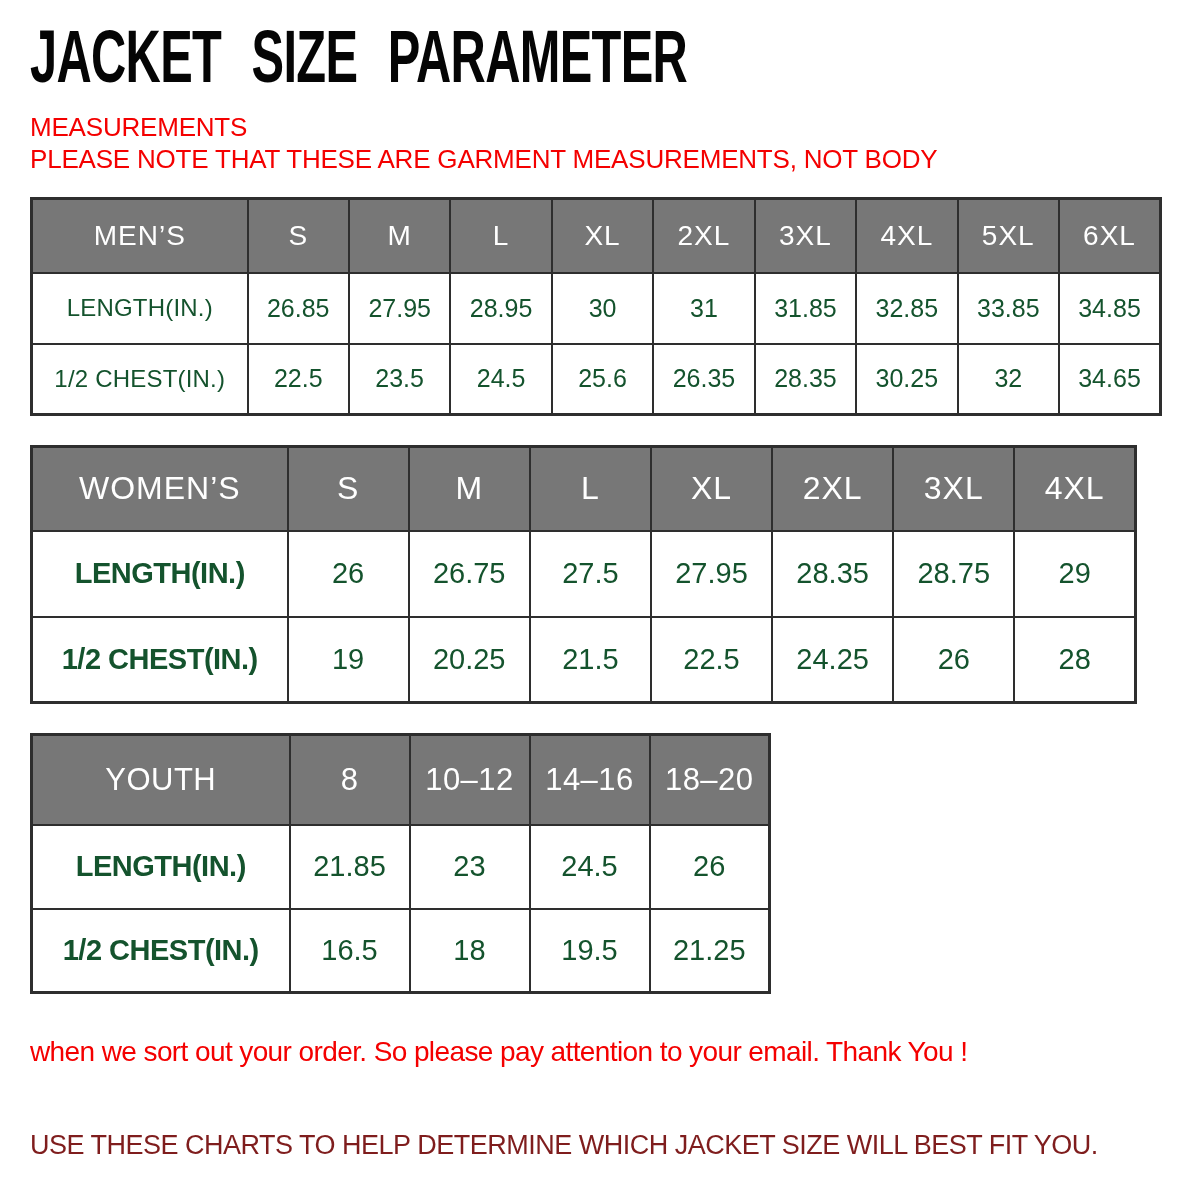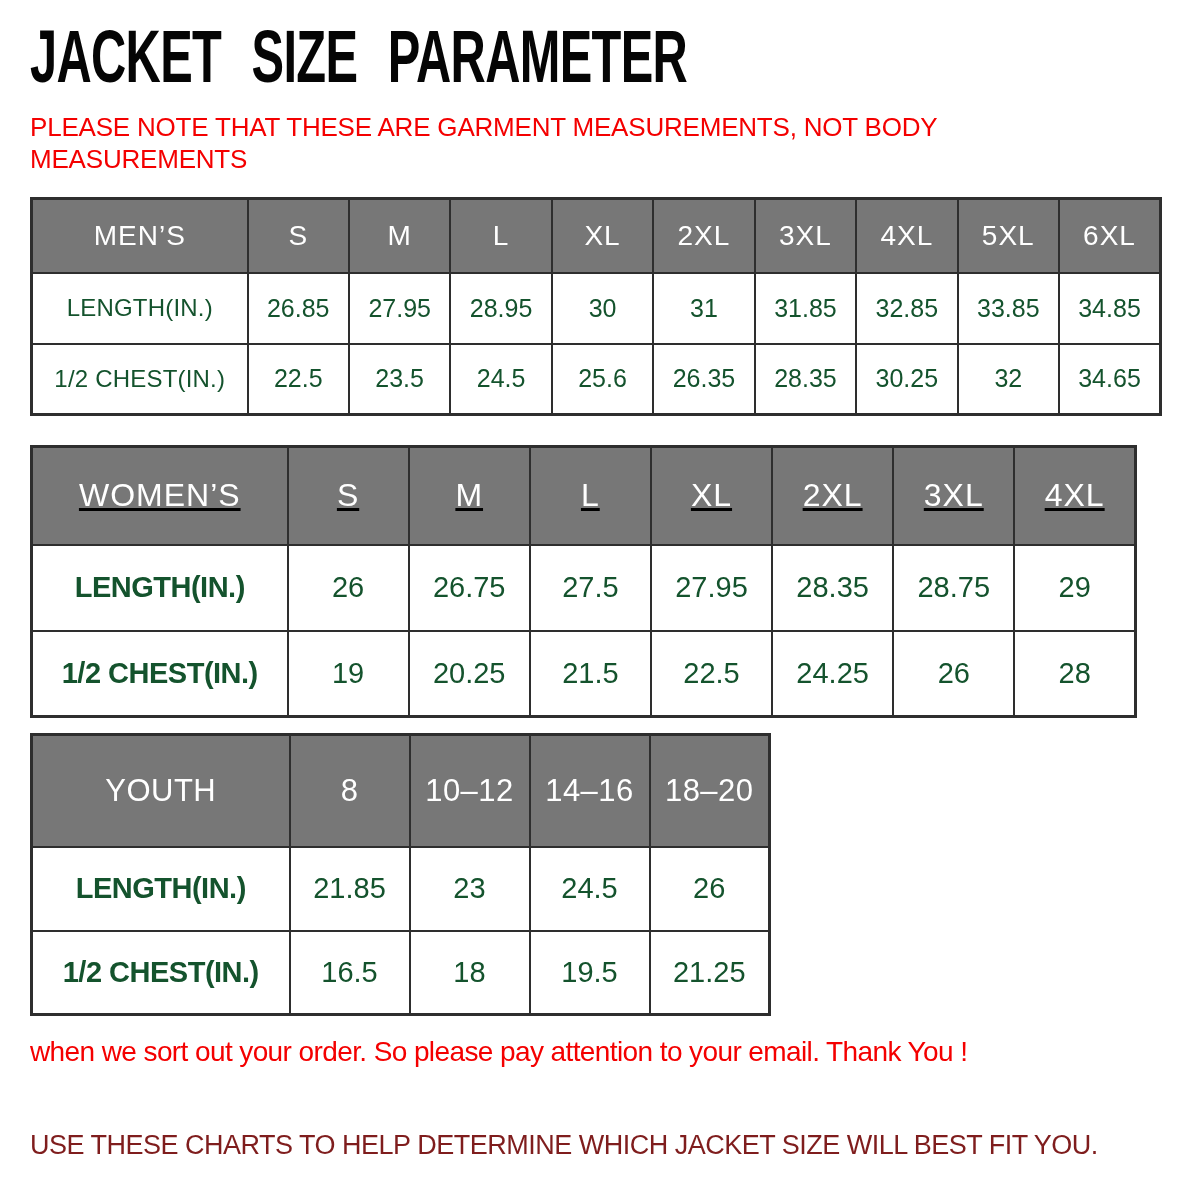--- a/index.html
+++ b/index.html
@@ -37,29 +37,29 @@
   #mens{top:197px;width:1132px;}
   #mens col.label{width:216px;}
   #mens tr.head{height:74px;}
   #mens tr.data{height:71px;}
   #mens th{font-size:28px;letter-spacing:1px;}
   #mens td{font-size:25px;}
   #mens td.lbl{font-size:24px;letter-spacing:0.2px;}
 
   #womens{top:445px;width:1107px;}
   #womens col.label{width:256px;}
-  #womens tr.head{height:98px;text-decoration:underline;}
+  #womens tr.head{height:84px;}
   #womens tr.data{height:86px;}
   #womens th{font-size:32px;letter-spacing:1px;}
   #womens td{font-size:29px;}
   #womens td.lbl{font-size:29px;font-weight:700;letter-spacing:-0.5px;}
 
   #youth{top:733px;width:741px;}
   #youth col.label{width:258px;}
-  #youth tr.head{height:112px;}
+  #youth tr.head{height:90px;}
   #youth tr.data{height:84px;}
   #youth th{font-size:31px;letter-spacing:0.5px;}
   #youth td{font-size:29px;}
   #youth td.lbl{font-size:29px;font-weight:700;letter-spacing:-0.5px;}
 
   
   .footer-para{
     position:absolute;left:30px;top:1030px;
     font-size:28px;line-height:43px;letter-spacing:-0.6px;
     color:#f40000;white-space:nowrap;
@@ -71,22 +71,22 @@
   }
 </style>
 </head>
 <body>
 
 <div class="page">
 
   <div class="title">JACKET SIZE PARAMETER</div>
 
   <div class="note">
+    <div>MEASUREMENTS</div>
     <div>PLEASE NOTE THAT THESE ARE GARMENT MEASUREMENTS, NOT BODY</div>
-    <div>MEASUREMENTS</div>
   </div>
 
   <table class="size-table" id="mens">
     <colgroup>
         <col class="label">
         <col span="9">
       </colgroup>
     <tbody>
       <tr class="head">
         <th>MEN’S</th>

